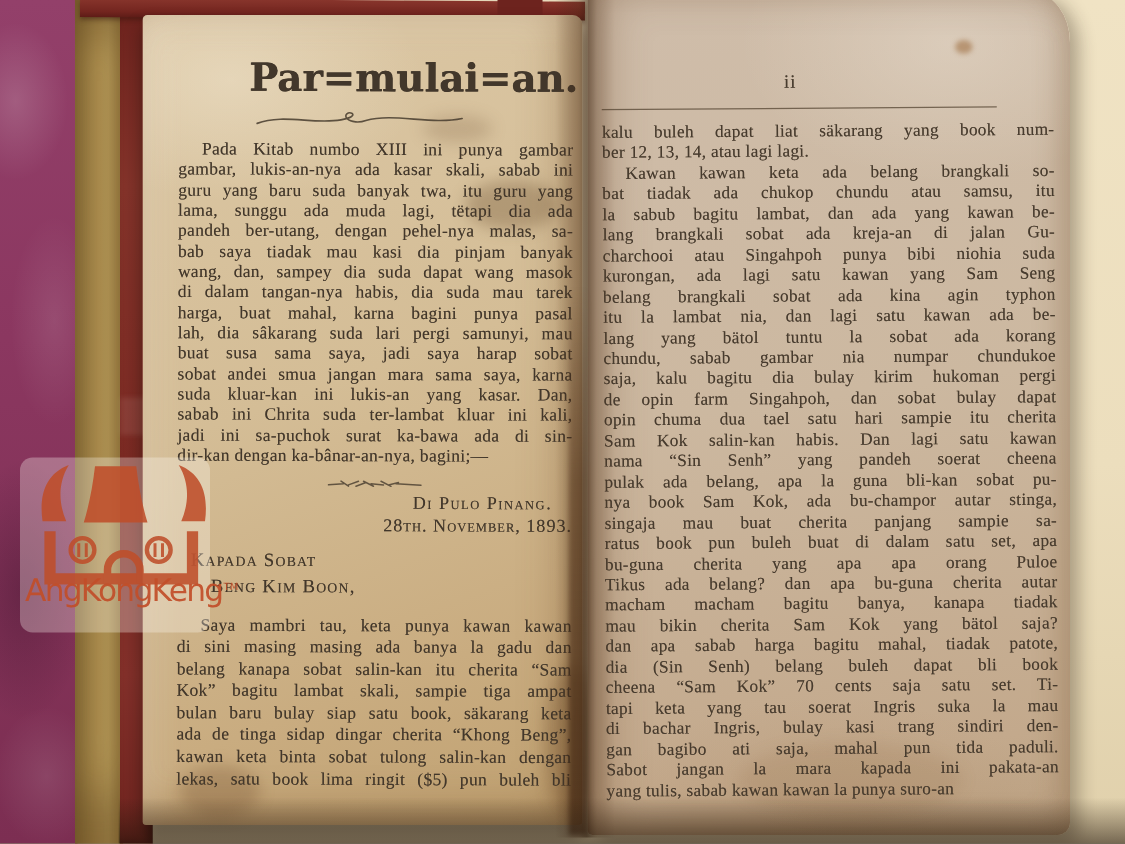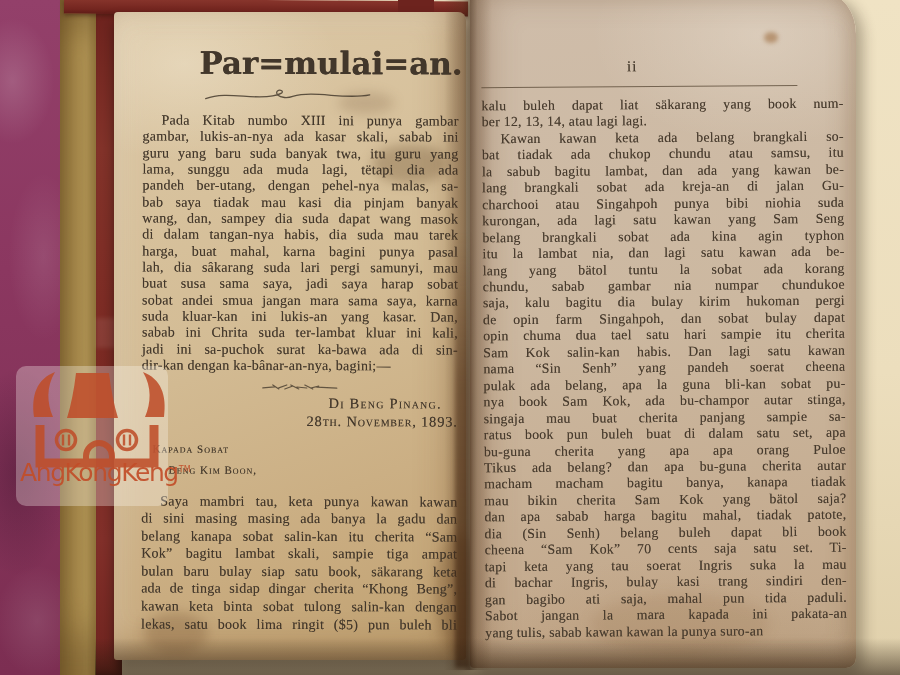--- a/index.html
+++ b/index.html
@@ -64,21 +64,21 @@
   .para1{margin-top:9px;line-height:16.35px;}
   .para2{margin-top:12px;line-height:17.6px;}
   .parar{margin-top:10px;line-height:16.45px;font-size:13.8px;}
   .tline{text-align:justify;text-align-last:justify;}
   .tline.end{text-align-last:auto;}
   .tline.ind{text-indent:1.35em;}
   .sc{font-variant:small-caps;}
   .dateline{margin-top:3px;text-align:right;font-size:14.5px;line-height:17px;}
   .dateline .place{display:block;margin-right:16px;letter-spacing:1.2px;}
   .dateline .date{display:block;margin-top:1px;letter-spacing:0.8px;}
-  .salute{font-size:11px;line-height:21px;letter-spacing:1px;}
+  .salute{font-size:15px;line-height:21px;letter-spacing:1px;}
   .salute.s1{margin-top:9px;margin-left:11px;}
   .salute.s2{margin-left:27px;}
   .salute.s3{margin-left:87px;}
   .pagenum{margin-top:64px;text-align:center;font-size:15px;transform:translateX(-30px);
     letter-spacing:1px;}
   .pagerule{margin-top:11px;width:316px;height:1px;background:rgba(84,68,50,0.75);}
   
   .watermark{position:absolute;left:0;top:358px;width:215px;height:155px;z-index:30;}
   .wm-box{position:absolute;left:16px;top:8px;width:152px;height:140px;border-radius:10px;
     background:rgba(255,252,246,0.30);}
@@ -130,21 +130,21 @@
           <div class="tline">sabab ini Chrita suda ter-lambat kluar ini kali,</div>
           <div class="tline">jadi ini sa-puchok surat ka-bawa ada di sin-</div>
           <div class="tline end">dir-kan dengan ka-bânar-an-nya, bagini;—</div>
         </div>
 
       <svg class="orn-small" width="78" height="10" viewBox="0 0 78 10">
         <path d="M2,6 L14,5 M12,3 L18,7 M18,6 L26,3 M24,7 L32,4 M30,3 L38,7 M36,5 L46,6 M44,3 L52,7 M50,6 L58,4 M56,5 L76,6" fill="none" stroke="#473c2e" stroke-width="1.2" stroke-linecap="round"></path>
       </svg>
 
       <div class="dateline">
-        <span class="place sc">Di Beng Pinang.</span>
+        <span class="place sc">Di Pulo Pinang.</span>
         <span class="date sc">28th. November, 1893.</span>
       </div>
 
       <div class="salute s1 sc">Kapada Sobat</div>
       <div class="salute s2 sc">Beng Kim Boon,</div>
 
       <div class="para para2">
           <div class="tline ind">Saya mambri tau, keta punya kawan kawan</div>
           <div class="tline">di sini masing masing ada banya la gadu dan</div>
           <div class="tline">belang kanapa sobat salin-kan itu cherita “Sam</div>

